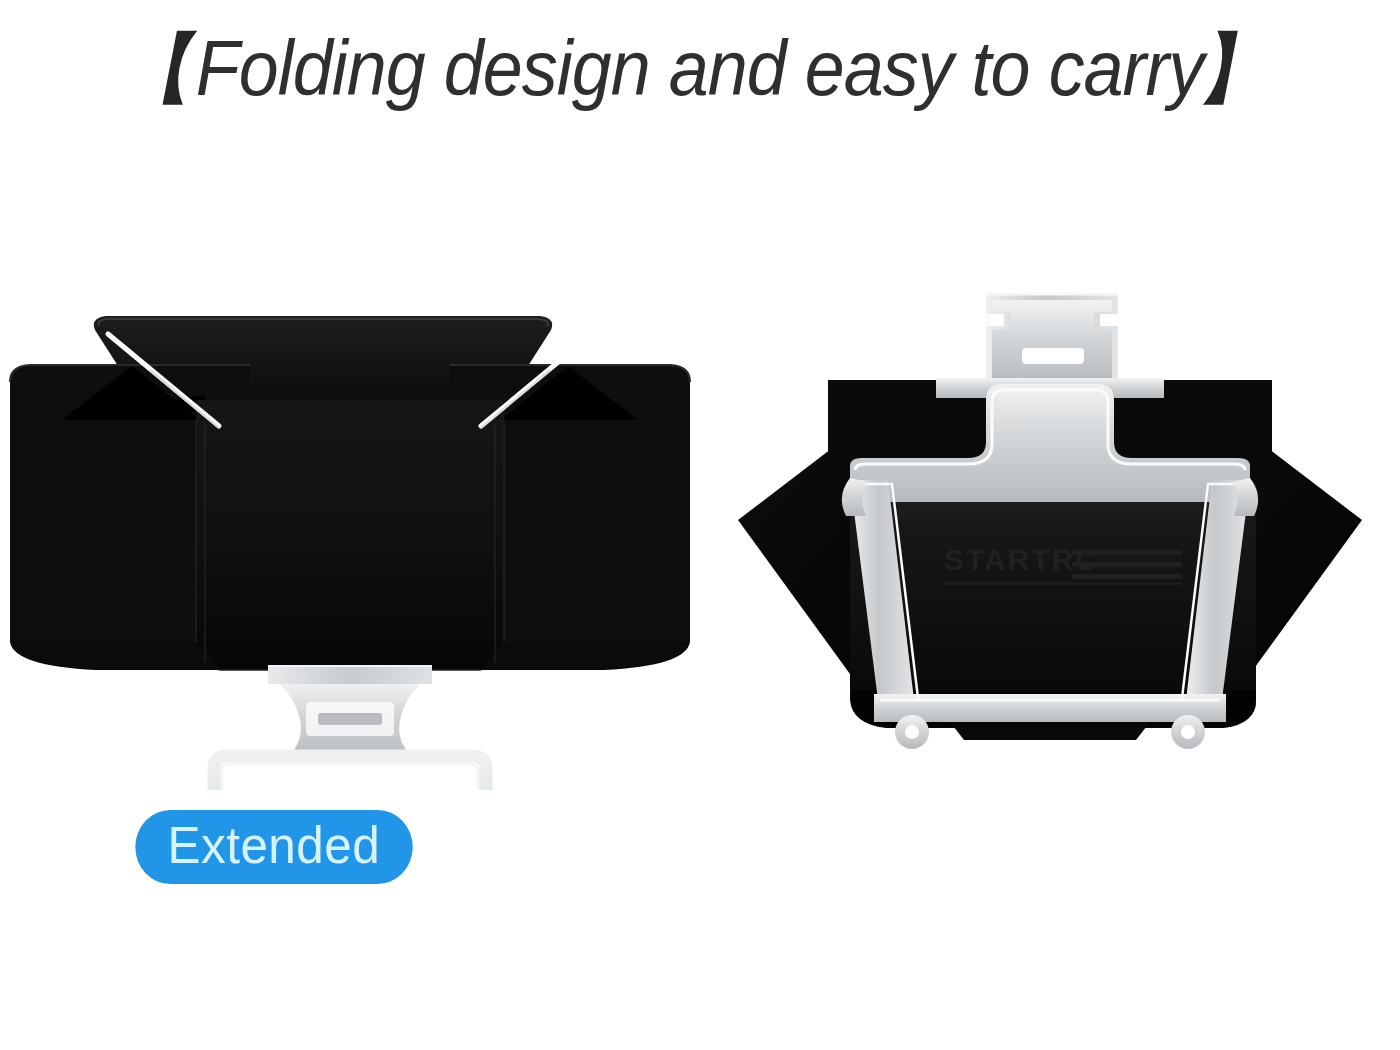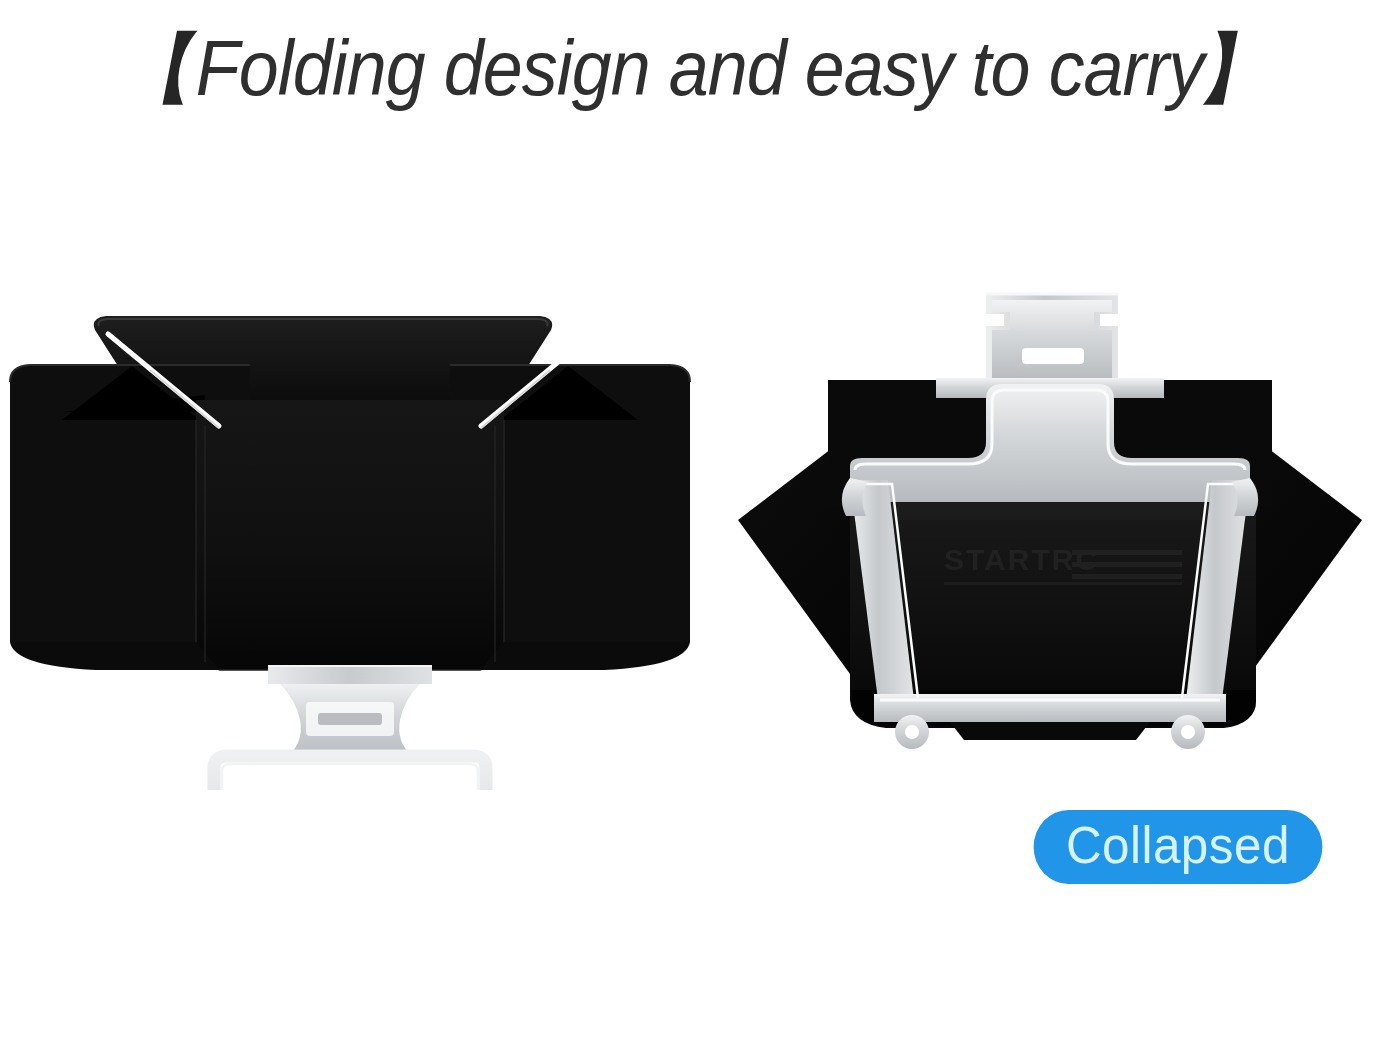--- a/index.html
+++ b/index.html
@@ -201,20 +201,23 @@
           <g>
             <circle cx="243" cy="736" r="13" fill="url(#metalG)"></circle>
             <circle cx="243" cy="736" r="5.5" fill="#ffffff"></circle>
             <circle cx="457" cy="736" r="13" fill="url(#metalG)"></circle>
             <circle cx="457" cy="736" r="5.5" fill="#ffffff"></circle>
           </g>
         </g>
       </svg>
     </div>
 
+    <div class="badge-row">
+      <span class="badge badge-left">Extended</span>
+    </div>
   </div>
 
   <div class="panel panel-right">
     <div class="figure">
       <svg width="700" height="520" viewBox="0 0 700 520" xmlns="http://www.w3.org/2000/svg">
         <defs>
           <linearGradient id="metalC" x1="0" y1="0" x2="0" y2="1">
             <stop offset="0" stop-color="#f1f2f3"></stop>
             <stop offset="0.4" stop-color="#d6d9db"></stop>
             <stop offset="1" stop-color="#b6babe"></stop>
@@ -296,18 +299,15 @@
           </g>
 
           <path d="M150 208 Q136 226 146 246 L166 246 Q158 228 168 212 Z" fill="url(#metalC)"></path>
           <path d="M550 208 Q564 226 554 246 L534 246 Q542 228 532 212 Z" fill="url(#metalC)"></path>
         </g>
 
         <path d="M250 452 L450 452 L436 470 L264 470 Z" fill="#090909"></path>
       </svg>
     </div>
 
-    <div class="badge-row">
-      <span class="badge badge-right">Collapsed</span>
-    </div>
   </div>
 
 </div>
 
 </body></html>

